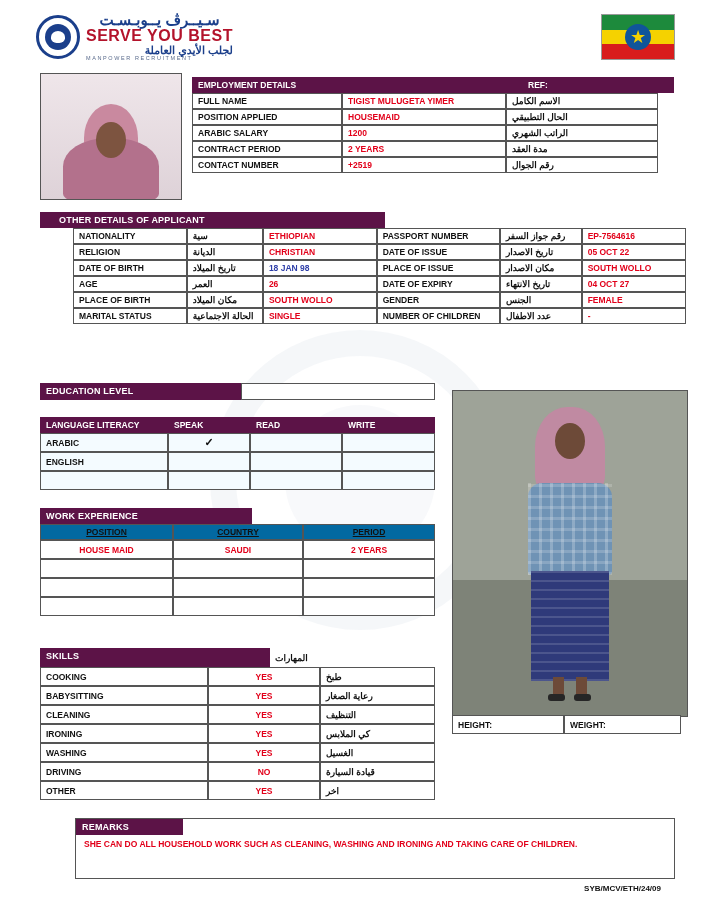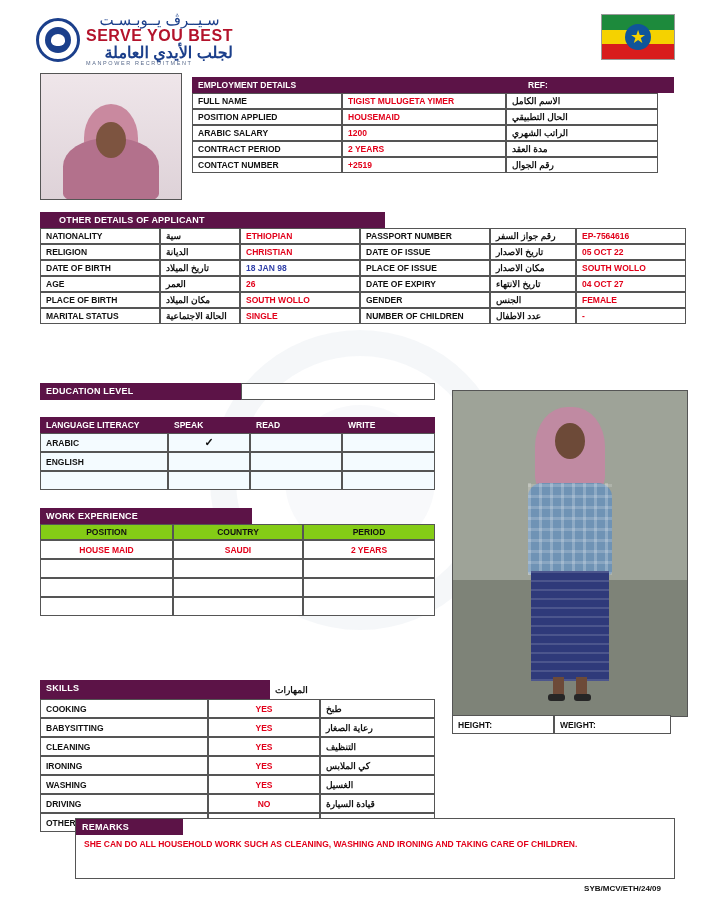--- a/index.html
+++ b/index.html
@@ -60,28 +60,28 @@
     border-radius:50%;
     background:#1b3f8b;
   }
   .logo-mark .inner:after{
     content:"";position:absolute;left:6px;top:7px;width:14px;height:12px;
     background:#fff;
     border-radius:50% 50% 40% 40%;
   }
   .logo-text{display:flex;flex-direction:column;line-height:1.05;}
   .logo-ar{
-    font-size:15px;font-weight:normal;color:#1b3f8b;text-align:center;
+    font-size:15px;font-weight:bold;color:#1b3f8b;text-align:center;
     letter-spacing:1px;
   }
   .logo-en1{
     font-size:16px;font-weight:bold;color:#b3132b;letter-spacing:0.5px;
   }
   .logo-ar2{
-    font-size:16px;font-weight:bold;color:#1b3f8b;text-align:right;
+    font-size:11px;font-weight:bold;color:#1b3f8b;text-align:right;
   }
   .logo-en2{
     font-size:5.5px;color:#5a6b8c;letter-spacing:1.6px;
   }
   .flag{
     position:absolute;right:40px;top:14px;
     width:72px;height:44px;border:1px solid #999;overflow:hidden;
   }
   .flag .s{height:33.33%;width:100%;}
   .flag .g{background:#1d8a3c;}
@@ -143,21 +143,21 @@
   .c-label{width:150px;}
   .c-value{width:164px;}
   .c-ar{width:152px;justify-content:flex-end;}
 
   
   .other{
     position:absolute;left:40px;top:212px;width:646px;
   }
   .o-bar{width:320px;padding-left:19px;}
   .o-row{display:flex;}
-  .o-l1{width:120px;}
+  .o-l1{width:120px;margin-left:33px;}
   .o-a1{width:80px;justify-content:flex-end;}
   .o-v1{width:120px;}
   .o-l2{width:130px;}
   .o-a2{width:86px;justify-content:flex-end;}
   .o-v2{width:110px;}
 
   
   .edu{position:absolute;left:40px;top:383px;width:395px;}
   .edu-row{display:flex;}
   .edu-bar{width:195px;}
@@ -171,28 +171,28 @@
   .lg2{width:82px;}
   .lg3{width:92px;}
   .lg4{width:93px;}
   .lang-body .cell{height:19px;background:#f4fbff;}
   .tick{color:#111;font-size:11px;}
 
   
   .work{position:absolute;left:40px;top:508px;width:395px;}
   .work-row{display:flex;align-items:center;}
   .work-bar{width:200px;}
-  .wk-head .cell{justify-content:center;background:#84cc16;}
+  .wk-head .cell{justify-content:center;background:#0369a1;text-decoration:underline;}
   .w1{width:133px;}
   .w2{width:130px;}
   .w3{width:132px;}
   .wk-body .cell{height:19px;justify-content:center;}
 
   
-  .skills{position:absolute;left:40px;top:648px;width:395px;margin-top:32px;}
+  .skills{position:absolute;left:40px;top:648px;width:395px;}
   .sk-row{display:flex;}
   .sk-bar{width:225px;}
   .sk-bar-ar{width:170px;justify-content:flex-end;color:#111;font-weight:bold;background:#fff;border:none;}
   .s1{width:168px;}
   .s2{width:112px;justify-content:center;}
   .s3{width:115px;justify-content:flex-end;}
   .sk-row .cell{height:19px;}
 
   
   .photo2{
@@ -223,21 +223,21 @@
   .pf-legR{left:50%;margin-left:6px;}
   .pf-shoeL,.pf-shoeR{position:absolute;top:303px;width:17px;height:7px;background:#262626;border-radius:3px;z-index:2;}
   .pf-shoeL{left:50%;margin-left:-22px;}
   .pf-shoeR{left:50%;margin-left:4px;}
 
   .hw{
     position:absolute;left:452px;top:715px;width:234px;
     display:flex;
   }
   .hw .cell{height:19px;}
-  .hw1{width:102px;}
+  .hw1{width:112px;}
   .hw2{width:117px;}
 
   
   .remarks{position:absolute;left:75px;top:818px;width:600px;}
   .rm-bar{width:95px;}
   .rm-box{
     border:1px solid #555;border-top:none;height:44px;box-sizing:border-box;
     padding:4px 8px;
   }
   .rm-text{color:#e2001a;font-weight:bold;font-size:8.5px;}

